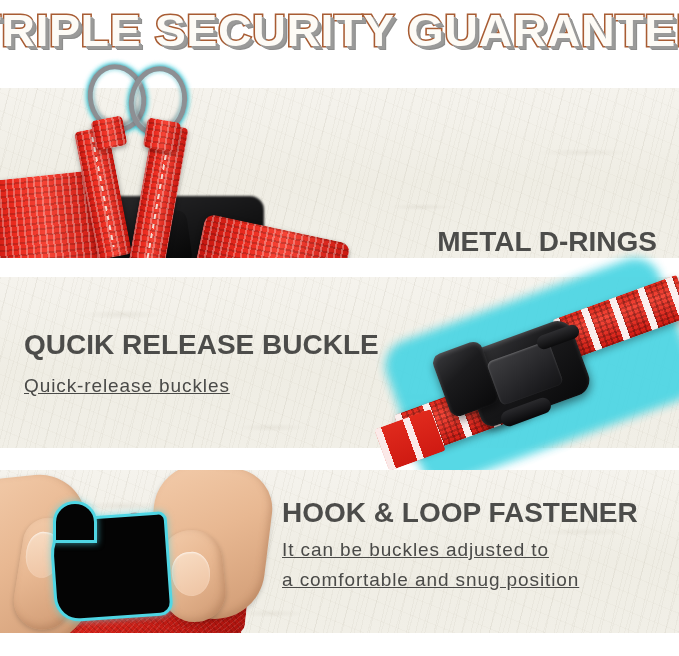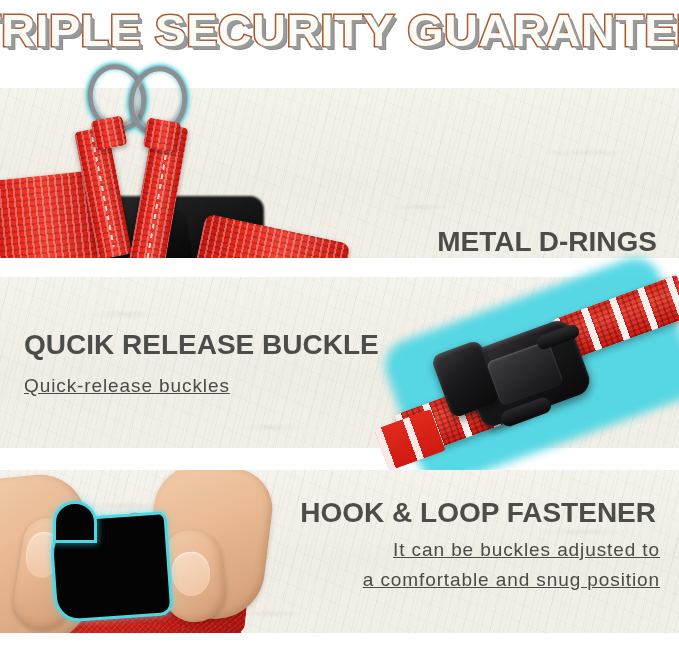--- a/index.html
+++ b/index.html
@@ -91,21 +91,21 @@
     font-size: 19px;
     line-height: 30px;
     letter-spacing: 0.9px;
     color: #4A4A48;
     white-space: nowrap;
     text-decoration: underline;
   }
 
   #copy-1 { left: 340px; top: 126px; width: 325px; text-align: right; }
   #copy-2 { left: 24px;  top: 313px; width: 400px; text-align: left;  }
-  #copy-3 { left: 282px; top: 497px; width: 378px; text-align: right; }
+  #copy-3 { left: 282px; top: 497px; width: 378px; }
   #copy-1 .headline { padding-right: 8px; margin-top: 12px; }
   #copy-3 .headline { padding-right: 4px; }
 
   
   #photo-1 { position:absolute; left:0; top:0; width:340px; height:260px; }
 
   .ring {
     position: absolute;
     border-radius: 50%;
     box-sizing: border-box;

